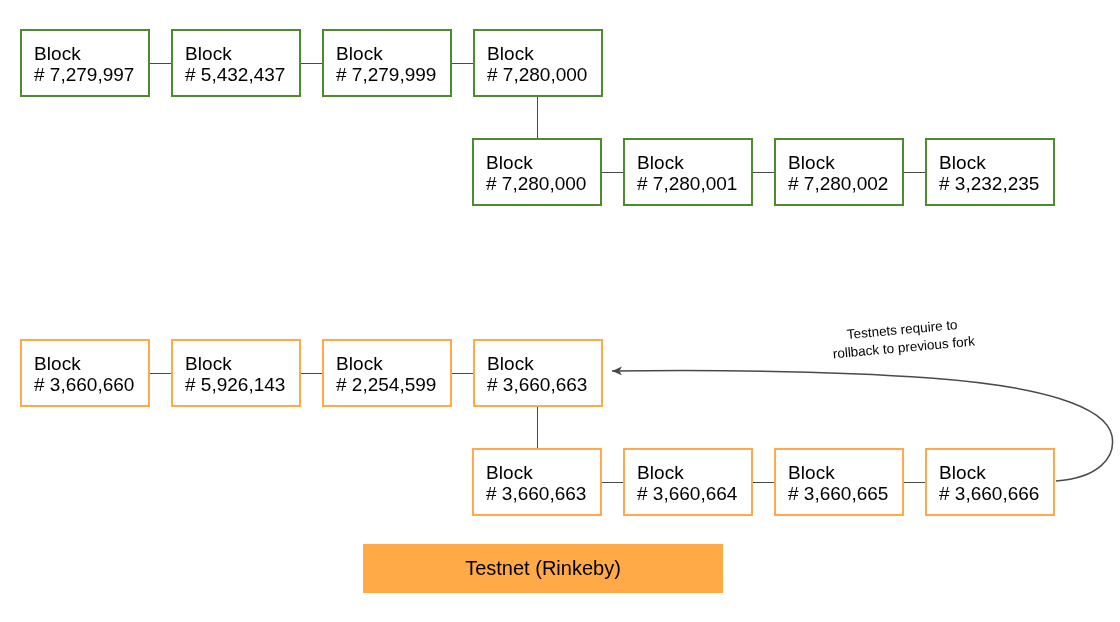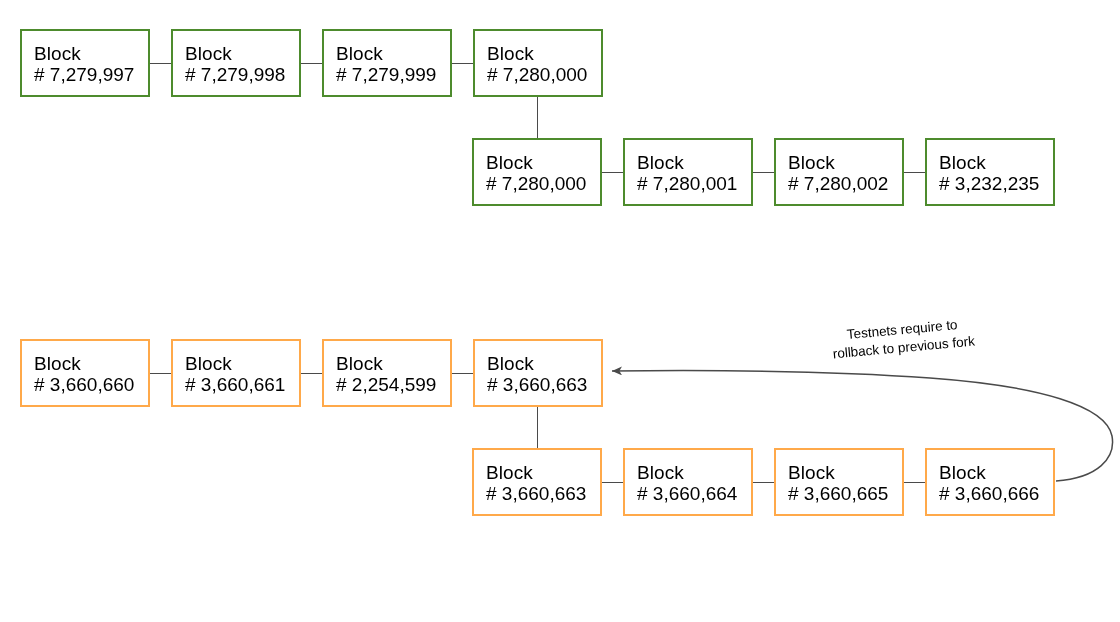--- a/index.html
+++ b/index.html
@@ -108,21 +108,21 @@
 <div id="canvas">
 
   <div class="block" style="left:20px;  top:21px;">
     <span class="b-title">Block</span>
     <span class="b-num"># 7,279,997</span>
   </div>
   <div class="hconn" style="left:150px; top:55px; width:21px;"></div>
 
   <div class="block" style="left:171px; top:21px;">
     <span class="b-title">Block</span>
-    <span class="b-num"># 7,279,998</span>
+    <span class="b-num"># 5,432,437</span>
   </div>
   <div class="hconn" style="left:301px; top:55px; width:21px;"></div>
 
   <div class="block" style="left:322px; top:21px;">
     <span class="b-title">Block</span>
     <span class="b-num"># 7,279,999</span>
   </div>
   <div class="hconn" style="left:452px; top:55px; width:21px;"></div>
 
   <div class="block" style="left:473px; top:21px;">
@@ -157,21 +157,21 @@
 
 
   <div class="block orange" style="left:20px;  top:331px;">
     <span class="b-title">Block</span>
     <span class="b-num"># 3,660,660</span>
   </div>
   <div class="hconn" style="left:150px; top:365px; width:21px;"></div>
 
   <div class="block orange" style="left:171px; top:331px;">
     <span class="b-title">Block</span>
-    <span class="b-num"># 3,660,661</span>
+    <span class="b-num"># 5,926,143</span>
   </div>
   <div class="hconn" style="left:301px; top:365px; width:21px;"></div>
 
   <div class="block orange" style="left:322px; top:331px;">
     <span class="b-title">Block</span>
     <span class="b-num"># 2,254,599</span>
   </div>
   <div class="hconn" style="left:452px; top:365px; width:21px;"></div>
 
   <div class="block orange" style="left:473px; top:331px;">
@@ -197,20 +197,23 @@
     <span class="b-title">Block</span>
     <span class="b-num"># 3,660,665</span>
   </div>
   <div class="hconn" style="left:904px; top:474px; width:21px;"></div>
 
   <div class="block orange" style="left:925px; top:440px;">
     <span class="b-title">Block</span>
     <span class="b-num"># 3,660,666</span>
   </div>
 
+  <div class="banner orange" style="left:363px; top:536px;">
+    <span>Testnet (Rinkeby)</span>
+  </div>
 
   <svg id="arrow-layer" viewBox="0 0 1120 622">
     <defs>
       <marker id="ah" markerWidth="11" markerHeight="9" refX="10" refY="4.5" orient="auto" markerUnits="userSpaceOnUse">
         <path d="M10,4.5 L0,0 L2.6,4.5 L0,9 Z" fill="#4a4a4a"></path>
       </marker>
     </defs>
     <path d="M1056,473 C1098,470 1116,450 1112,428 C1106,398 1040,378 930,370 C820,362 700,362 612,363" fill="none" stroke="#4a4a4a" stroke-width="1.5" marker-end="url(#ah)"></path>
   </svg>
 

